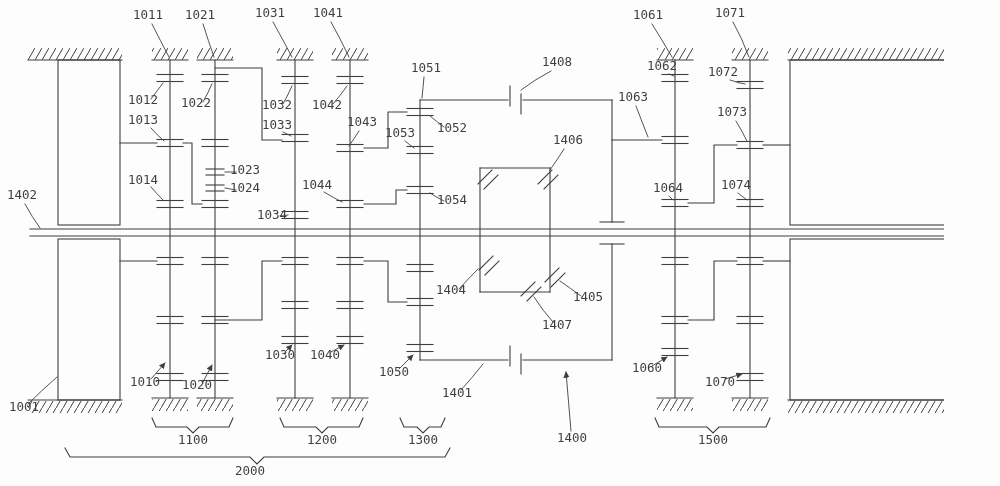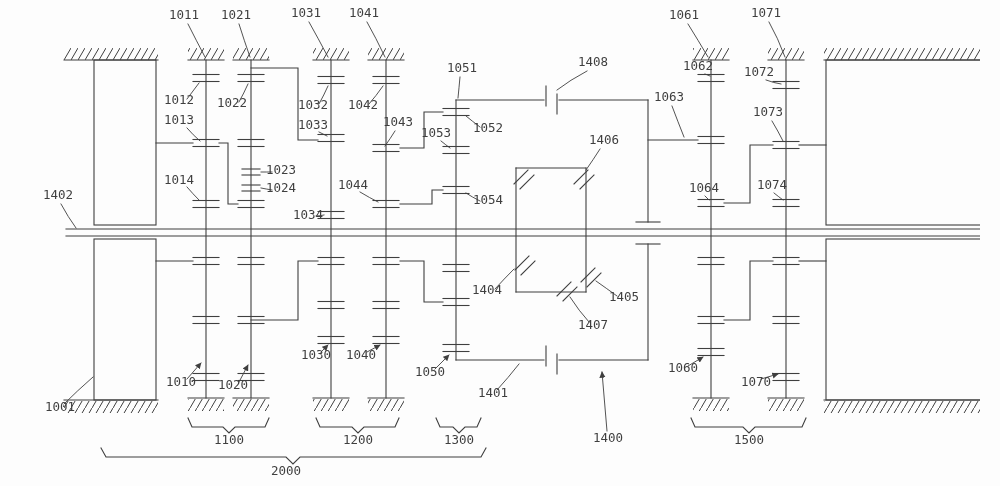--- a/index.html
+++ b/index.html
@@ -1,17 +1,17 @@
 <!DOCTYPE html>
 <html style="--ink: #3f3f3f; --paper: #fdfdfd;"><head>
 <meta charset="utf-8">
 <style>
   :root { --ink:#3f3f3f; --paper:#fdfdfd; }
   html,body { margin:0; padding:0; background:var(--paper); }
-  .stage { width:944px; height:486px; background:var(--paper); overflow:hidden;padding-left:36px; }
+  .stage { width:944px; height:486px; background:var(--paper); overflow:hidden; }
   svg { display:block; }
   .art { stroke:var(--ink); stroke-width:1.1; fill:none; stroke-linecap:square; }
   .ldr path { stroke-width:.9; fill:none; }
   .lbl text { font:12.5px "DejaVu Sans Mono","Liberation Mono",monospace; fill:var(--ink); stroke:none; text-anchor:middle; }
 </style>
 </head>
 <body>
 
 <div class="stage">
 <svg width="1000" height="486" viewBox="0 0 1000 486">

